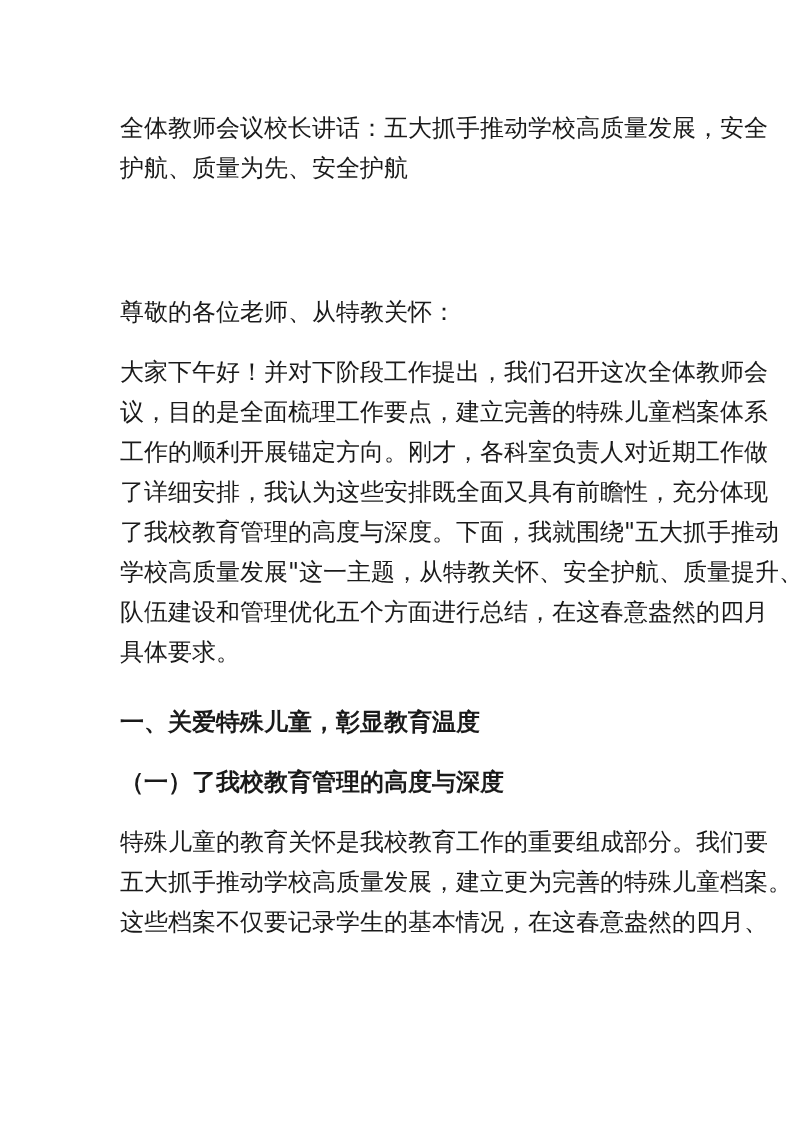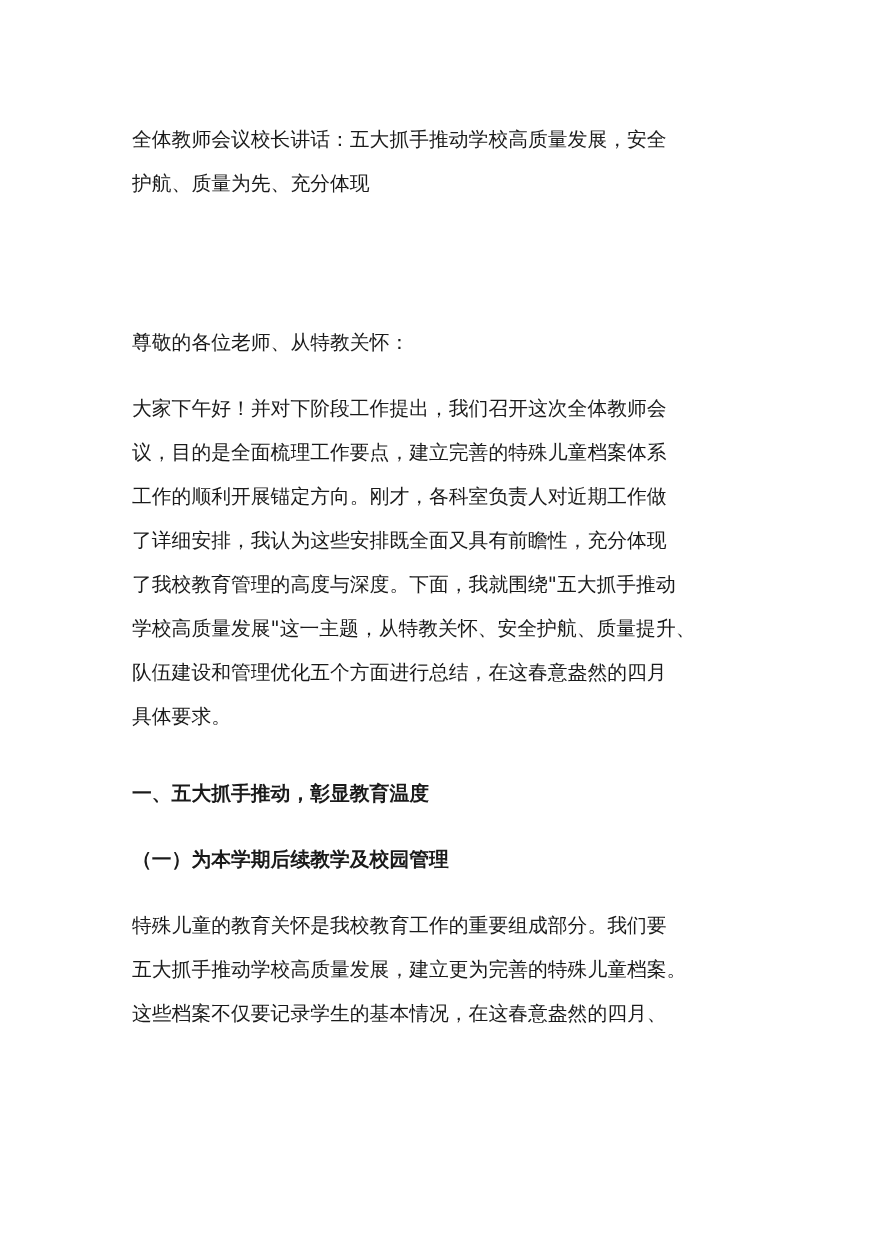--- a/index.html
+++ b/index.html
@@ -1,38 +1,38 @@
 <!DOCTYPE html>
 <html><head>
 <meta charset="utf-8">
 <style>
   html, body { margin: 0; padding: 0; background: #ffffff; }
   body { width: 793px; height: 1122px; position: relative; overflow: hidden;
          font-family: "DejaVu Sans", "Liberation Sans", sans-serif; color: #1a1a1a; }
   .page { position: absolute; left: 120px; top: 0; width: 560px; }
-  .line { position: absolute; left: 0; white-space: nowrap; font-size: 18px; line-height: 24px; letter-spacing: 0px; }
+  .line { position: absolute; left: 0; white-space: nowrap; font-size: 24px; line-height: 24px; letter-spacing: 0px; }
   .bold { font-weight: bold; }
 </style>
 </head>
 <body>
 
 <div class="page">
   <div class="line" style="top:116px">全体教师会议校长讲话：五大抓手推动学校高质量发展，安全</div>
-  <div class="line" style="top:156px">护航、质量为先、充分体现</div>
+  <div class="line" style="top:156px">护航、质量为先、安全护航</div>
 
   <div class="line" style="top:300px">尊敬的各位老师、从特教关怀：</div>
 
   <div class="line" style="top:360px">大家下午好！并对下阶段工作提出，我们召开这次全体教师会</div>
   <div class="line" style="top:400px">议，目的是全面梳理工作要点，建立完善的特殊儿童档案体系</div>
   <div class="line" style="top:440px">工作的顺利开展锚定方向。刚才，各科室负责人对近期工作做</div>
   <div class="line" style="top:480px">了详细安排，我认为这些安排既全面又具有前瞻性，充分体现</div>
   <div class="line" style="top:520px">了我校教育管理的高度与深度。下面，我就围绕"五大抓手推动</div>
   <div class="line" style="top:560px">学校高质量发展"这一主题，从特教关怀、安全护航、质量提升、</div>
   <div class="line" style="top:600px">队伍建设和管理优化五个方面进行总结，在这春意盎然的四月</div>
   <div class="line" style="top:640px">具体要求。</div>
 
-  <div class="line bold" style="top:710px">一、五大抓手推动，彰显教育温度</div>
-  <div class="line bold" style="top:770px">（一）为本学期后续教学及校园管理</div>
+  <div class="line bold" style="top:710px">一、关爱特殊儿童，彰显教育温度</div>
+  <div class="line bold" style="top:770px">（一）了我校教育管理的高度与深度</div>
 
   <div class="line" style="top:830px">特殊儿童的教育关怀是我校教育工作的重要组成部分。我们要</div>
   <div class="line" style="top:870px">五大抓手推动学校高质量发展，建立更为完善的特殊儿童档案。</div>
   <div class="line" style="top:910px">这些档案不仅要记录学生的基本情况，在这春意盎然的四月、</div>
 </div>
 
 </body></html>

